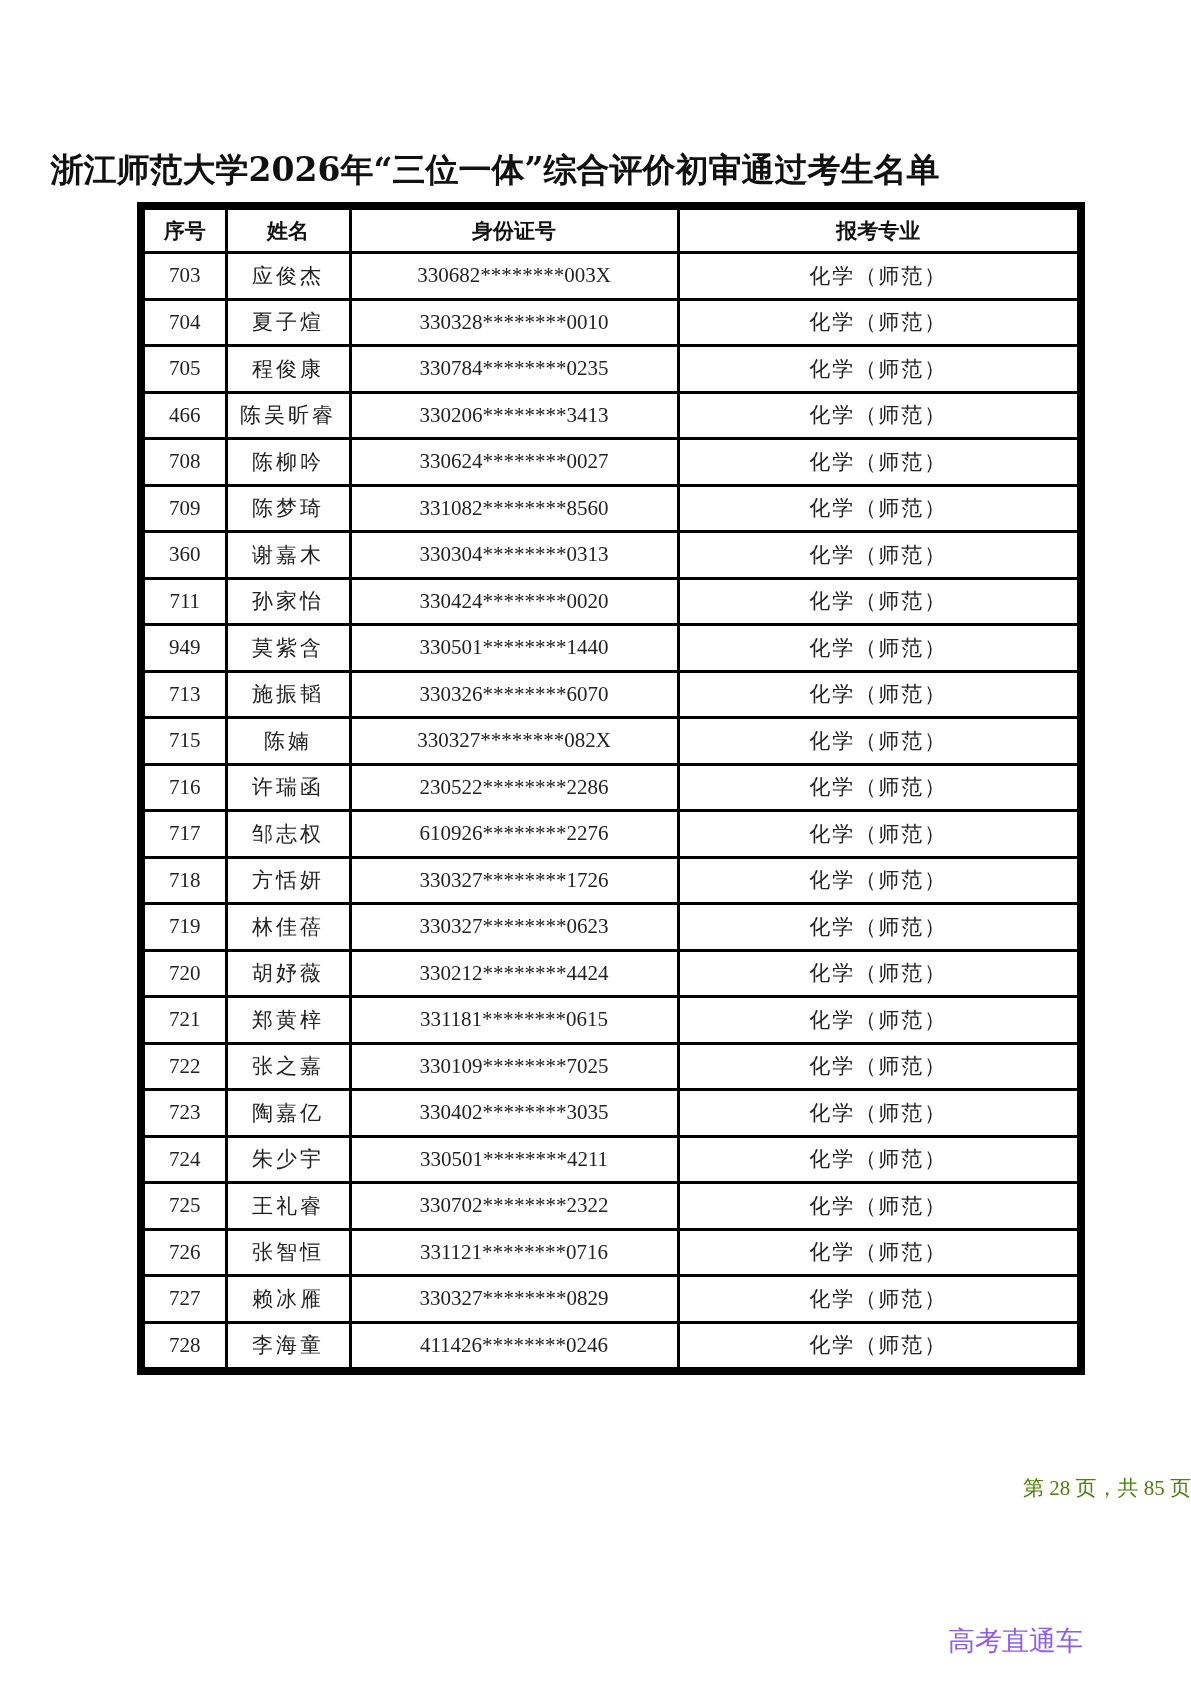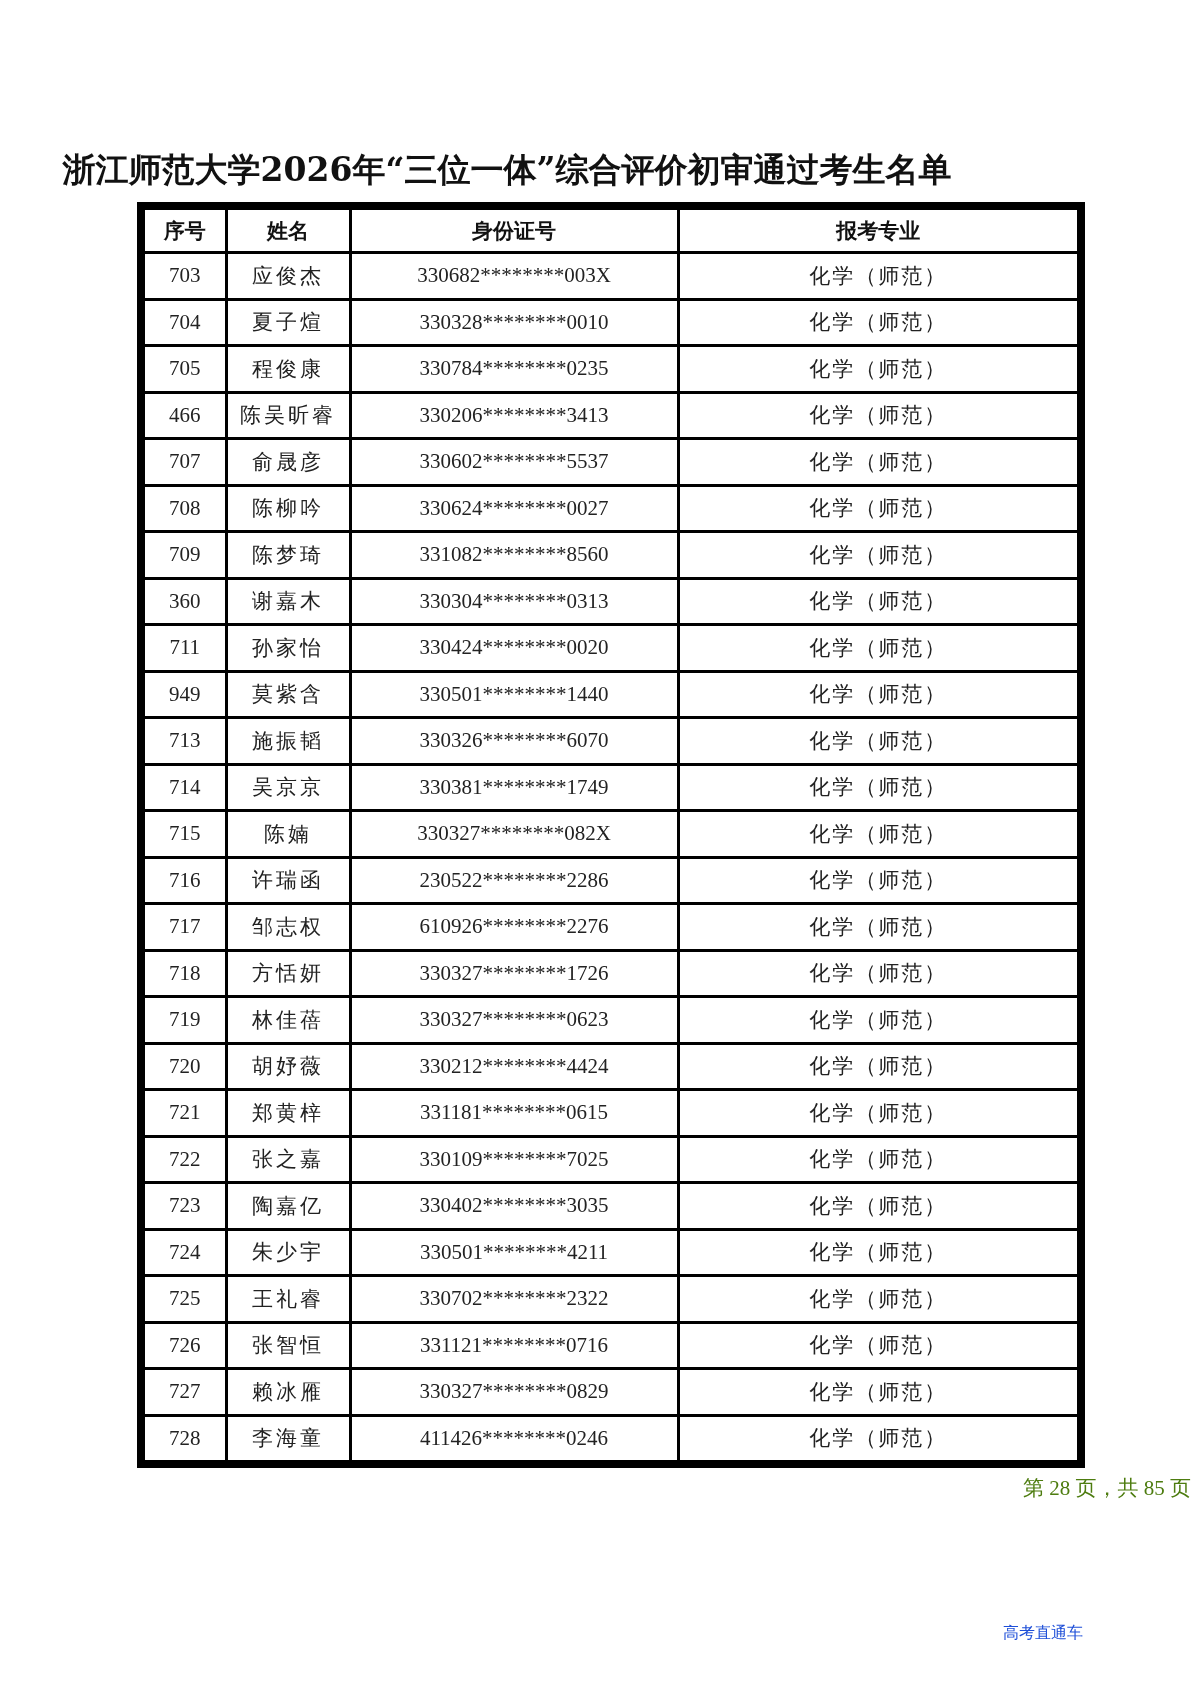--- a/index.html
+++ b/index.html
@@ -20,21 +20,20 @@
     left: 0;
     width: 990px;
     top: 150px;
     text-align: center;
     font-family: "DejaVu Serif", "Liberation Serif", serif;
     font-weight: bold;
     font-size: 33px;
     letter-spacing: 0px;
     color: #111;
     line-height: 40px;
-    padding-left: 12px;
   }
   table.roster {
     position: absolute;
     left: 137px;
     top: 202px;
     width: 940px;
     border-collapse: collapse;
     table-layout: fixed;
     border: 8px solid #000000;
   }
@@ -68,22 +67,22 @@
     text-align: right;
     font-family: "Liberation Serif", serif;
     font-size: 21px;
     color: #4d7c0f;
   }
   .watermark {
     position: absolute;
     top: 1623px;
     right: 108px;
     font-family: "DejaVu Sans", sans-serif;
-    font-size: 16px;
-    color: #1d4ed8;
+    font-size: 27px;
+    color: #8b5cf6;
   }
 </style>
 </head>
 <body>
 
 <div class="title">浙江师范大学2026年“三位一体”综合评价初审通过考生名单</div>
 
 <table class="roster">
   <colgroup>
     <col style="width:85px">
@@ -118,26 +117,20 @@
         <td class="c-id">330784********0235</td>
         <td class="c-major">化学（师范）</td>
       </tr>
       <tr>
         <td class="c-seq">466</td>
         <td class="c-name">陈吴昕睿</td>
         <td class="c-id">330206********3413</td>
         <td class="c-major">化学（师范）</td>
       </tr>
       <tr>
-        <td class="c-seq">707</td>
-        <td class="c-name">俞晟彦</td>
-        <td class="c-id">330602********5537</td>
-        <td class="c-major">化学（师范）</td>
-      </tr>
-      <tr>
         <td class="c-seq">708</td>
         <td class="c-name">陈柳吟</td>
         <td class="c-id">330624********0027</td>
         <td class="c-major">化学（师范）</td>
       </tr>
       <tr>
         <td class="c-seq">709</td>
         <td class="c-name">陈梦琦</td>
         <td class="c-id">331082********8560</td>
         <td class="c-major">化学（师范）</td>
@@ -160,26 +153,20 @@
         <td class="c-id">330501********1440</td>
         <td class="c-major">化学（师范）</td>
       </tr>
       <tr>
         <td class="c-seq">713</td>
         <td class="c-name">施振韬</td>
         <td class="c-id">330326********6070</td>
         <td class="c-major">化学（师范）</td>
       </tr>
       <tr>
-        <td class="c-seq">714</td>
-        <td class="c-name">吴京京</td>
-        <td class="c-id">330381********1749</td>
-        <td class="c-major">化学（师范）</td>
-      </tr>
-      <tr>
         <td class="c-seq">715</td>
         <td class="c-name">陈婻</td>
         <td class="c-id">330327********082X</td>
         <td class="c-major">化学（师范）</td>
       </tr>
       <tr>
         <td class="c-seq">716</td>
         <td class="c-name">许瑞函</td>
         <td class="c-id">230522********2286</td>
         <td class="c-major">化学（师范）</td>

